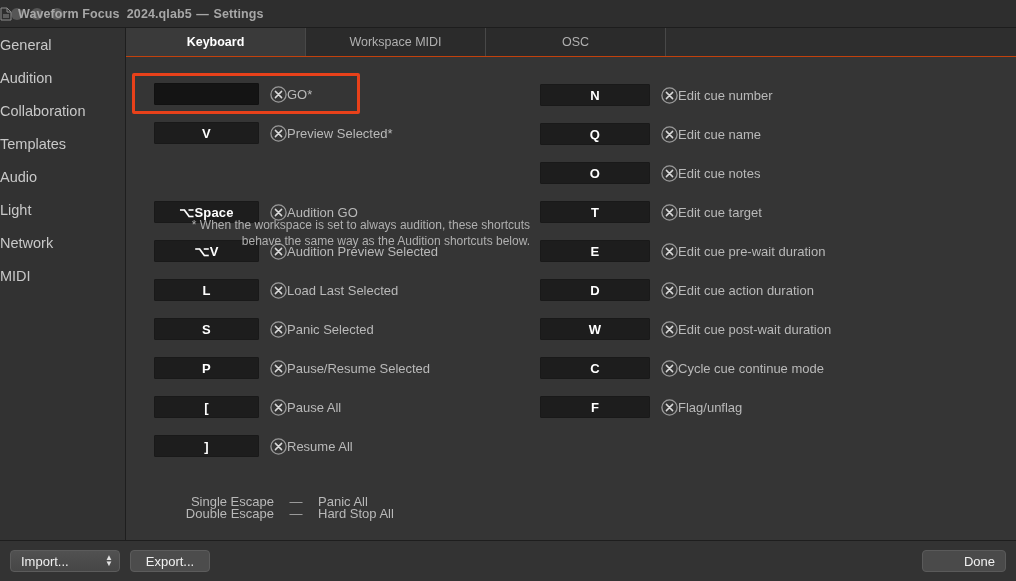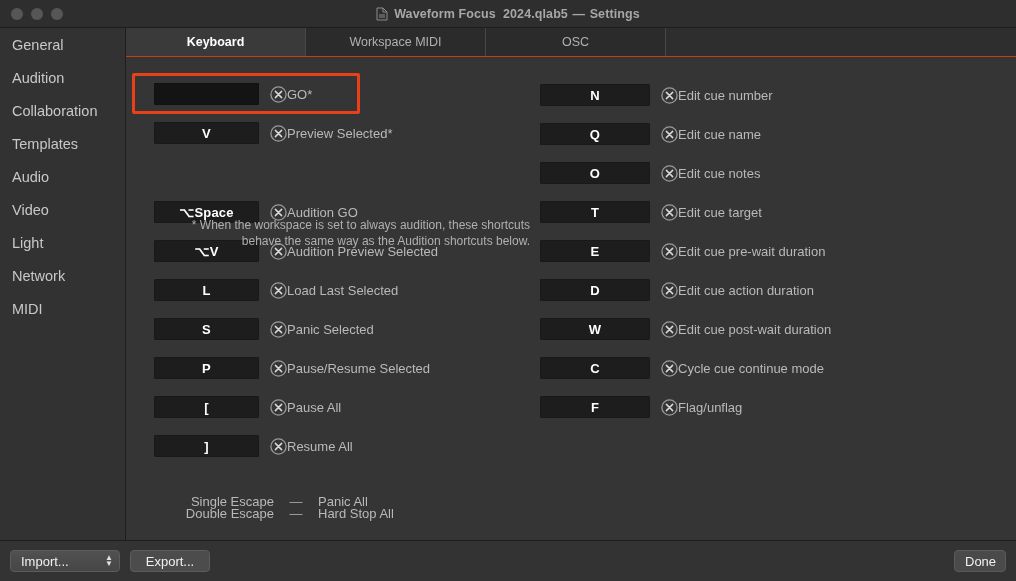--- a/index.html
+++ b/index.html
@@ -40,21 +40,21 @@
   .light {
     width: 12px; height: 12px;
     border-radius: 50%;
     background: #565656;
   }
   .title-wrap {
     position: absolute;
     left: 0; right: 0; top: 0; bottom: 0;
     display: flex;
     align-items: center;
-    justify-content: center;
+    justify-content: flex-start;
     gap: 6px;
     pointer-events: none;
   }
   .doc-icon {
     width: 12px; height: 14px;
     position: relative;
     flex: 0 0 auto;
   }
   .doc-icon svg { display: block; }
   .title-text {
@@ -78,21 +78,21 @@
     width: 126px;
     flex: 0 0 126px;
     background: #323232;
     border-right: 1px solid #1e1e1e;
     padding-top: 0px;
   }
   .side-item {
     height: 33px;
     display: flex;
     align-items: center;
-    padding-left: 12px;
+    padding-left: 0;
     font-size: 14.5px;
     color: #c8c8c8;
     white-space: nowrap;
   }
   .side-item.sel {
     background: #4a4a4a;
     color: #ffffff;
   }
 
   
@@ -260,22 +260,22 @@
     flex-direction: column;
     align-items: center;
     line-height: 6px;
     font-size: 8px;
     color: #e2e2e2;
   }
   .btn-export { margin-left: 10px; width: 80px; justify-content: center; }
   .btn-done {
     position: absolute;
     right: 10px;
-    width: 52px;
-    justify-content: flex-start;
+    width: 84px;
+    justify-content: flex-end;
     background: #4a4a4a;
     border-color: #5a5a5a;
   }
 </style>
 </head>
 <body>
 
 <div class="window">
 
   <div class="titlebar">
@@ -308,23 +308,20 @@
       <div class="side-item">
           <span>Collaboration</span>
         </div>
       <div class="side-item">
           <span>Templates</span>
         </div>
       <div class="side-item">
           <span>Audio</span>
         </div>
       <div class="side-item">
-          <span>Video</span>
-        </div>
-      <div class="side-item">
           <span>Light</span>
         </div>
       <div class="side-item">
           <span>Network</span>
         </div>
       <div class="side-item">
           <span>MIDI</span>
         </div>
     </div>
 

